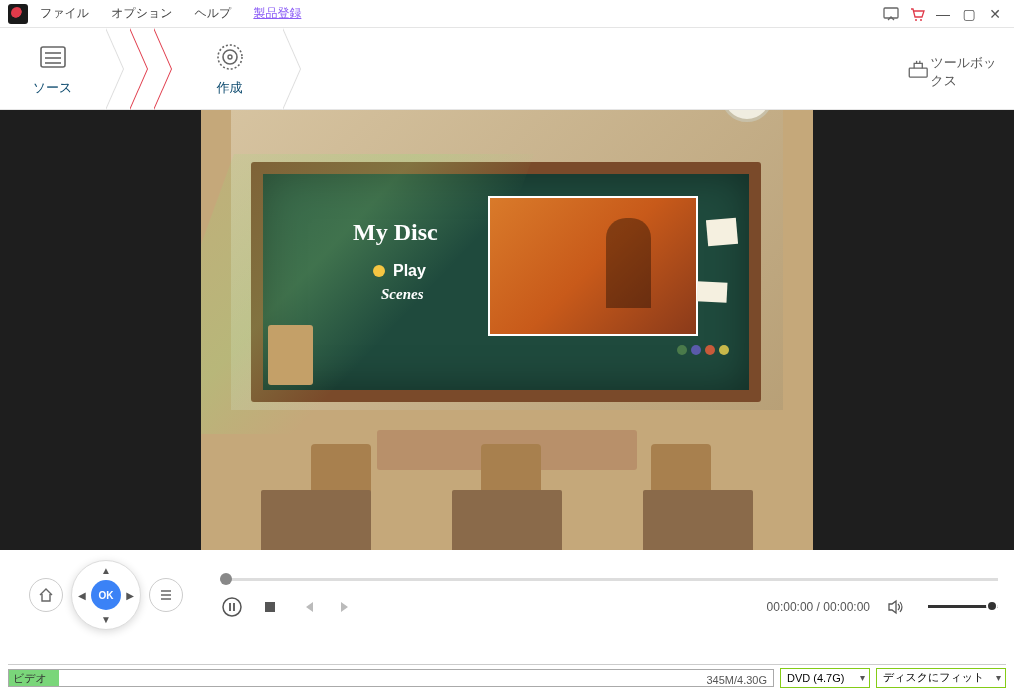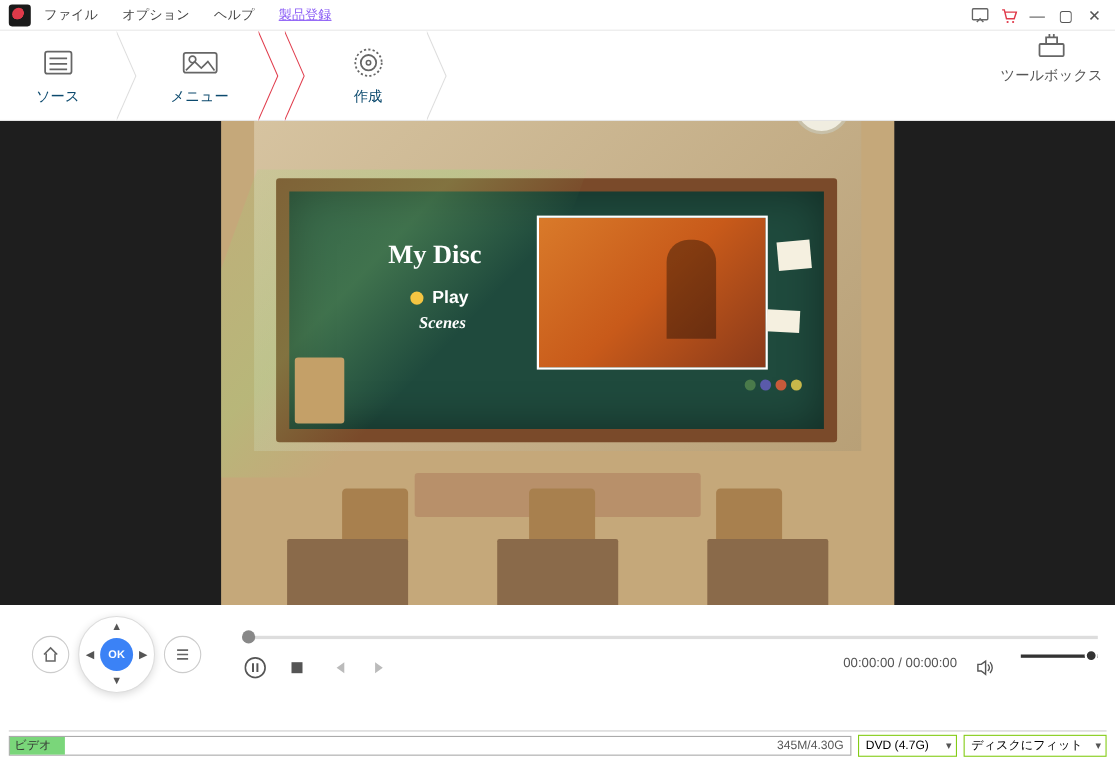--- a/index.html
+++ b/index.html
@@ -17,21 +17,21 @@
 
 .tabbar { height: 82px; background: #fff; border-bottom: 1px solid #e5e5e5; display: flex; align-items: center; position: relative; }
 .tab { width: 105px; height: 82px; display: flex; flex-direction: column; align-items: center; justify-content: center; cursor: pointer; position: relative; color: #0c4a6e; }
 .tab .ticon-box { height: 32px; display: flex; align-items: center; justify-content: center; margin-bottom: 6px; }
 .tab .tlabel { font-size: 13px; }
 .tab.active { color: #e03a4a; }
 .tab-sep { width: 24px; height: 82px; position: relative; }
 .tab-sep::before { content: ""; position: absolute; top: 0; left: 0; width: 0; height: 0; border-top: 41px solid transparent; border-bottom: 41px solid transparent; border-left: 18px solid #fff; z-index: 2; }
 .tab-sep::after { content: ""; position: absolute; top: 0; left: 1px; width: 0; height: 0; border-top: 41px solid transparent; border-bottom: 41px solid transparent; border-left: 18px solid #ddd; z-index: 1; }
 .tab-sep.active::after { border-left-color: #e03a4a; }
-.toolbox-btn { position: absolute; right: 8px; top: 0; height: 82px; width: 100px; display: flex; flex-direction: column; align-items: center; color: #555; cursor: pointer; }
+.toolbox-btn { position: absolute; right: 8px; top: 0; height: 82px; width: 100px; display: flex; flex-direction: row; align-items: center; justify-content: center; color: #555; cursor: pointer; }
 .toolbox-btn .tlabel { font-size: 13px; margin-top: 6px; }
 
 
 .preview { height: 440px; background: #1e1e1e; display: flex; align-items: flex-start; justify-content: center; position: relative; }
 .frame { width: 612px; height: 440px; position: relative; background: #c5a87a; overflow: hidden; }
 .wall { position: absolute; left: 30px; right: 30px; top: 0; bottom: 140px; background: linear-gradient(135deg, #d6c3a0 0%, #b8a077 100%); }
 .chalkboard { position: absolute; left: 50px; top: 52px; width: 510px; height: 240px; background: #1f4a3d; border: 12px solid #7a4a2a; border-radius: 3px; box-shadow: inset 0 0 40px rgba(0,0,0,0.4); }
 .chalkboard::before { content: ""; position: absolute; left: -80px; top: -20px; width: 300px; height: 280px; background: linear-gradient(120deg, rgba(150,220,120,0.15) 0%, rgba(150,220,120,0.28) 40%, transparent 70%); transform: skewX(-20deg); }
 .chalk-title { position: absolute; left: 90px; top: 45px; color: #fff; font-family: cursive, serif; font-size: 24px; font-weight: bold; }
 .chalk-play { position: absolute; left: 110px; top: 88px; color: #fff; font-family: cursive; font-size: 16px; font-weight: bold; display: flex; align-items: center; gap: 8px; }
@@ -55,30 +55,30 @@
 .nav-cluster { width: 180px; height: 70px; position: relative; display: flex; align-items: center; justify-content: center; }
 .circle-btn { width: 34px; height: 34px; border-radius: 50%; border: 1px solid #ccc; background: #fff; display: flex; align-items: center; justify-content: center; cursor: pointer; font-size: 14px; color: #555; }
 .ok-pad { width: 70px; height: 70px; border-radius: 50%; background: #fff; border: 1px solid #ddd; box-shadow: 0 2px 8px rgba(0,0,0,0.15); position: relative; display: flex; align-items: center; justify-content: center; margin: 0 8px; }
 .ok-pad .ok-center { width: 30px; height: 30px; border-radius: 50%; background: #3b82f6; color: #fff; display: flex; align-items: center; justify-content: center; font-size: 10px; font-weight: bold; cursor: pointer; }
 .ok-pad .arrow { position: absolute; font-size: 10px; color: #555; cursor: pointer; }
 .ok-pad .au { top: 4px; } .ok-pad .ad { bottom: 4px; } .ok-pad .al { left: 6px; } .ok-pad .ar { right: 6px; }
 .player-col { flex: 1; display: flex; flex-direction: column; gap: 14px; padding-top: 6px; }
 .seek { display: flex; align-items: center; gap: 8px; }
 .seek-track { flex: 1; height: 3px; background: #ddd; position: relative; cursor: pointer; }
 .seek-thumb { position: absolute; left: 0; top: -5px; width: 12px; height: 12px; border-radius: 50%; background: #888; }
-.player-row { display: flex; align-items: flex-start; gap: 14px; }
+.player-row { display: flex; align-items: center; gap: 14px; }
 .pbtn { width: 24px; height: 24px; display: flex; align-items: center; justify-content: center; cursor: pointer; color: #555; }
 .player-spacer { flex: 1; }
 .time { font-size: 12px; color: #555; }
 .vol-track { width: 70px; height: 3px; background: #333; position: relative; cursor: pointer; margin-left: 6px; }
 .vol-thumb { position: absolute; right: 0; top: -5px; width: 12px; height: 12px; border-radius: 50%; background: #333; border: 2px solid #fff; }
 
 
 .bottom { height: 26px; border-top: 1px solid #ccc; display: flex; align-items: center; font-size: 11px; position: absolute; bottom: 4px; left: 8px; right: 8px; }
-.capacity-bar { flex: 1; height: 18px; border: 1px solid #aaa; background: #fff; position: relative; display: flex; align-items: center; }
+.capacity-bar { flex: 1; height: 18px; border: 1px solid #aaa; background: #fff; position: relative; display: flex; align-items: flex-end; }
 .capacity-fill { position: absolute; left: 0; top: 0; bottom: 0; width: 50px; background: #7ad67a; }
 .capacity-label { position: relative; z-index: 1; padding-left: 4px; color: #333; }
 .capacity-size { position: absolute; right: 6px; color: #555; }
 .bcombo { height: 20px; border: 1px solid #84cc16; background: #fff; margin-left: 6px; padding: 0 18px 0 6px; display: flex; align-items: center; position: relative; cursor: pointer; min-width: 90px; }
 .bcombo::after { content: "▾"; position: absolute; right: 4px; font-size: 10px; color: #555; }
 </style>
 </head>
 <body>
 
 <div class="titlebar">
@@ -112,30 +112,20 @@
       <svg width="30" height="26" viewBox="0 0 30 26">
           <rect x="3" y="3" width="24" height="20" rx="2" fill="none" stroke="#666" stroke-width="1.6"></rect>
           <line x1="7" y1="9" x2="23" y2="9" stroke="#666" stroke-width="1.6"></line>
           <line x1="7" y1="14" x2="23" y2="14" stroke="#666" stroke-width="1.6"></line>
           <line x1="7" y1="19" x2="23" y2="19" stroke="#666" stroke-width="1.6"></line>
         </svg>
     </div>
     <span class="tlabel">ソース</span>
   </div>
   <div class="tab-sep"></div>
-  <div class="tab">
-    <div class="ticon-box">
-      <svg width="34" height="26" viewBox="0 0 34 26">
-          <rect x="2" y="4" width="30" height="18" rx="2" fill="none" stroke="#666" stroke-width="1.6"></rect>
-          <circle cx="10" cy="10" r="3" fill="none" stroke="#666" stroke-width="1.5"></circle>
-          <path d="M4 20 L12 12 L18 18 L24 12 L30 20" fill="none" stroke="#666" stroke-width="1.5"></path>
-        </svg>
-    </div>
-    <span class="tlabel">メニュー</span>
-  </div>
   <div class="tab-sep active"></div>
   <div class="tab-sep active"></div>
   <div class="tab">
     <div class="ticon-box">
       <svg width="30" height="30" viewBox="0 0 30 30">
           <circle cx="15" cy="15" r="12" fill="none" stroke="#666" stroke-width="1.6" stroke-dasharray="2 2"></circle>
           <circle cx="15" cy="15" r="7" fill="none" stroke="#666" stroke-width="1.6"></circle>
           <circle cx="15" cy="15" r="2" fill="none" stroke="#666" stroke-width="1.4"></circle>
         </svg>
     </div>

